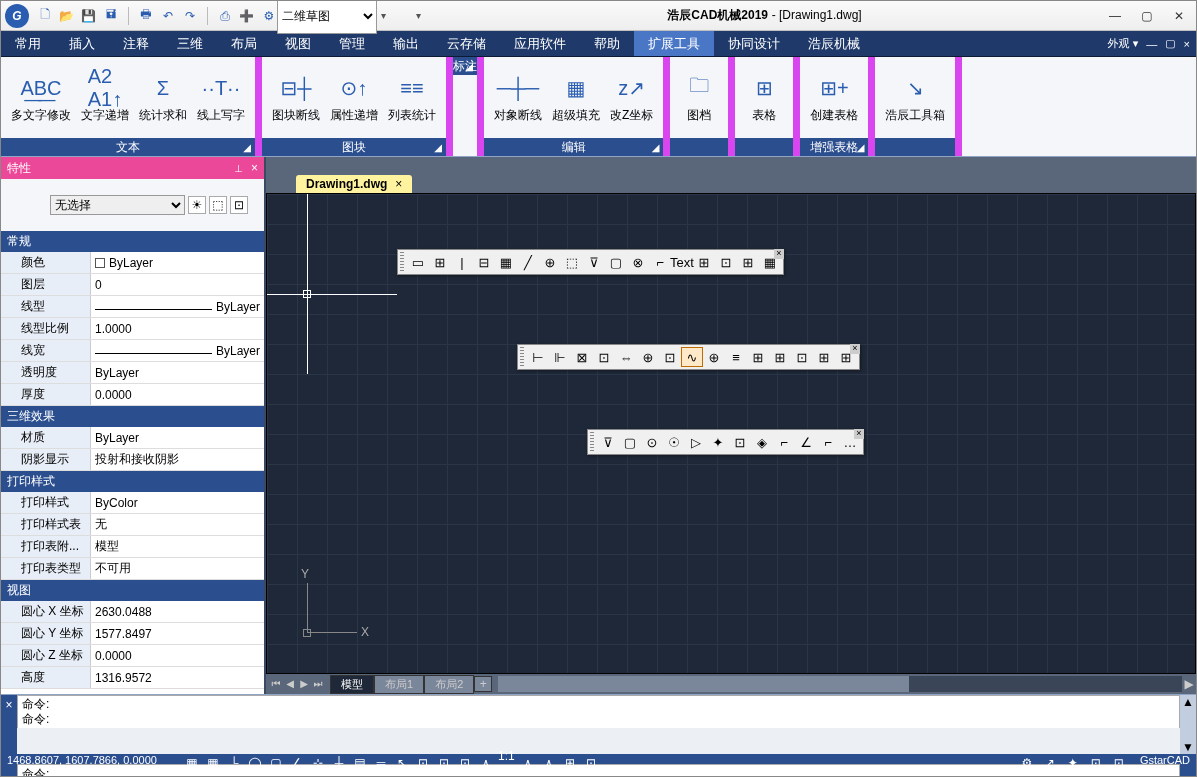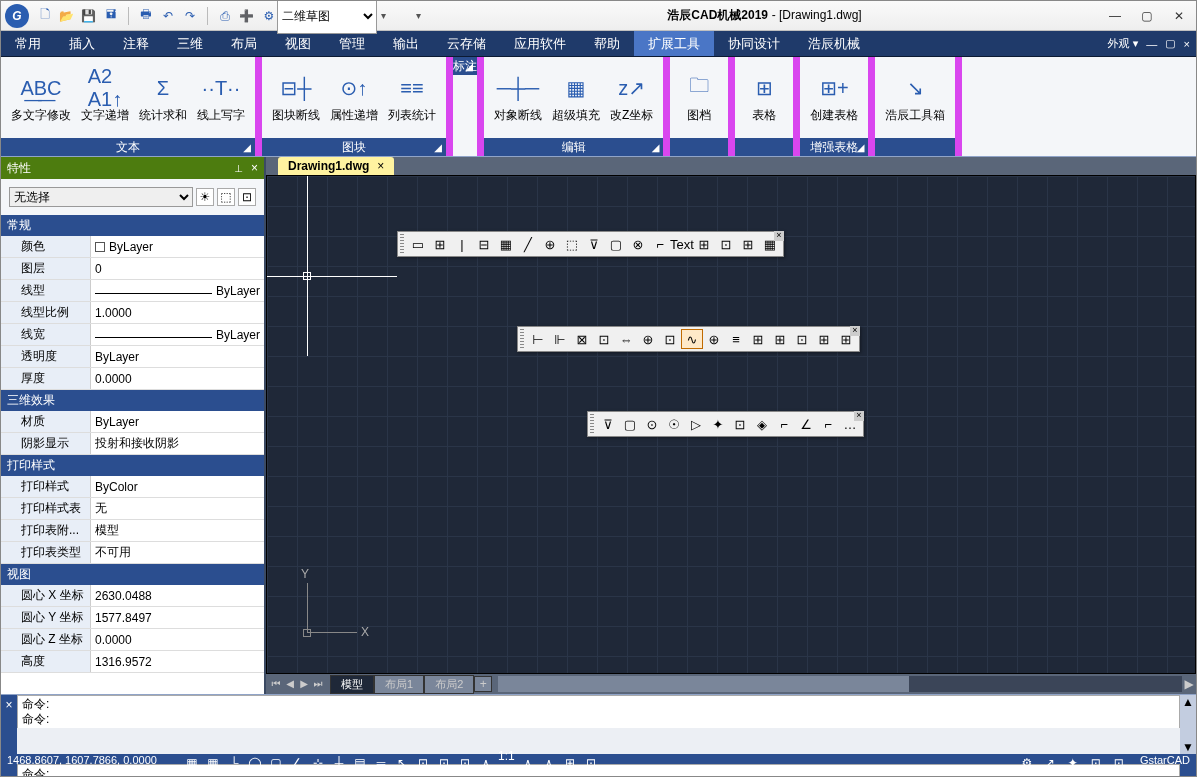--- a/index.html
+++ b/index.html
@@ -30,37 +30,37 @@
 .ribbon-group-body { flex: 1; display: flex; align-items: center; gap: 2px; padding: 4px 6px; }
 .ribbon-group-title { height: 18px; background: #2b4e8f; color: #fff; font-size: 12px; display: flex; align-items: center; justify-content: center; position: relative; }
 .ribbon-group-title .exp { position: absolute; right: 4px; font-size: 10px; }
 .ribbon-btn { display: flex; flex-direction: column; align-items: center; gap: 2px; padding: 2px 4px; cursor: pointer; min-width: 46px; }
 .ribbon-btn .ico { width: 32px; height: 34px; display: flex; align-items: center; justify-content: center; font-size: 20px; color: #2a5db0; }
 .ribbon-btn .lbl { font-size: 12px; text-align: center; white-space: nowrap; }
 
 
 .main { display: flex; height: calc(777px - 30px - 26px - 100px - 60px - 24px); background: #5a6679; }
 .props { width: 265px; background: #f4f6f9; border-right: 2px solid #3b4a63; display: flex; flex-direction: column; }
-.props-title { height: 22px; background: #4d7c0f; color: #fff; display: flex; align-items: center; padding: 0 6px; }
+.props-title { height: 22px; background: #ec4899; color: #fff; display: flex; align-items: center; padding: 0 6px; }
 .props-title .pin { margin-left: auto; font-size: 10px; }
 .props-title .close { margin-left: 8px; }
-.props-sel { display: flex; align-items: center; padding: 8px; gap: 3px; }
+.props-sel { display: flex; align-items: center; padding: 16px; gap: 3px; margin-left: 33px; }
 .props-sel select { flex: 1; height: 20px; border: 1px solid #999; }
 .props-toolbtn { width: 18px; height: 18px; border: 1px solid #aaa; background: #fff; display: flex; align-items: center; justify-content: center; font-size: 12px; }
 .props-body { flex: 1; overflow: auto; background: #fff; }
 .cat { background: #2b4e8f; color: #fff; padding: 2px 6px; font-size: 12px; }
 .prop-row { display: flex; border-bottom: 1px solid #ddd; }
 .prop-name { width: 90px; padding: 2px 4px 2px 20px; background: #e8eef7; border-right: 1px solid #ccc; font-size: 12px; }
 .prop-val { flex: 1; padding: 2px 4px; font-size: 12px; display: flex; align-items: center; gap: 4px; }
 .swatch { width: 10px; height: 10px; border: 1px solid #555; display: inline-block; }
 .lineswatch { flex: 1; border-top: 1px solid #000; margin-top: 6px; }
 
 
 .canvas-area { flex: 1; display: flex; flex-direction: column; }
-.file-tabs { height: 18px; background: #5a6679; display: flex; align-items: end; padding-left: 12px; }
+.file-tabs { height: 36px; background: #5a6679; display: flex; align-items: end; padding-left: 30px; }
 .file-tab { background: #fff3a0; padding: 2px 10px; border-radius: 3px 3px 0 0; font-weight: bold; display: flex; align-items: center; gap: 8px; }
 .file-tab .x { font-weight: normal; }
 .canvas { flex: 1; background: #1f2838; position: relative; border: 1px solid #000; background-image: linear-gradient(#2a3548 1px, transparent 1px), linear-gradient(90deg, #2a3548 1px, transparent 1px); background-size: 30px 30px; overflow: hidden; }
 .crosshair-v { position: absolute; left: 40px; top: 0; width: 1px; height: 180px; background: #fff; }
 .crosshair-h { position: absolute; left: 0; top: 100px; width: 130px; height: 1px; background: #fff; }
 .cross-center { position: absolute; left: 36px; top: 96px; width: 8px; height: 8px; border: 1px solid #fff; }
 .ucs { position: absolute; left: 30px; bottom: 30px; color: #aaa; font-size: 11px; }
 .ucs .axis-y { position: absolute; left: 10px; bottom: 10px; width: 1px; height: 50px; background: #888; }
 .ucs .axis-x { position: absolute; left: 10px; bottom: 10px; width: 50px; height: 1px; background: #888; }
 .ucs .ylbl { position: absolute; left: 4px; bottom: 62px; }

